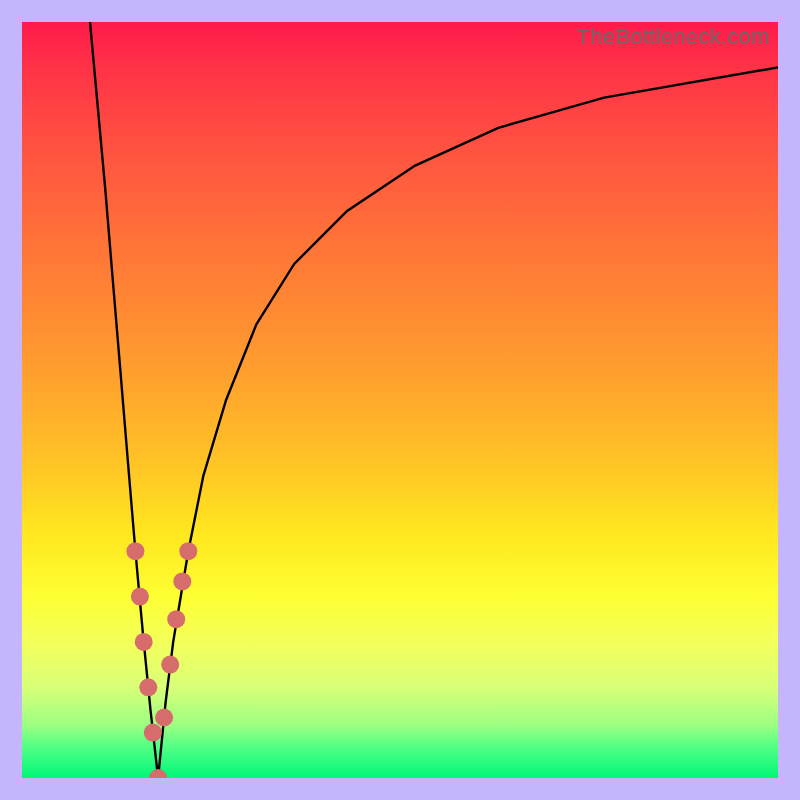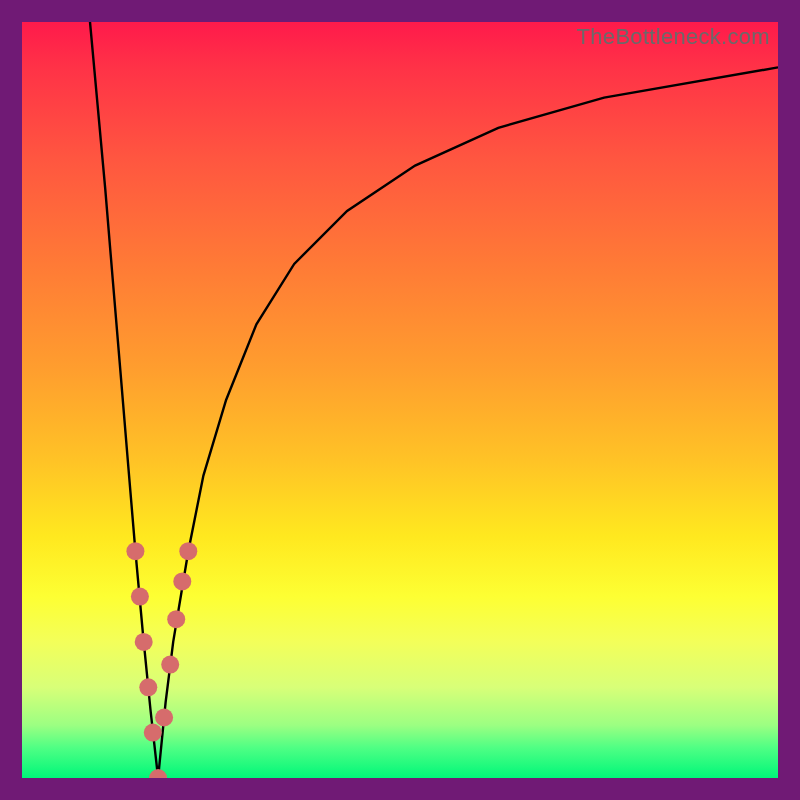--- a/index.html
+++ b/index.html
@@ -8,21 +8,21 @@
     width: 800px;
     height: 800px;
     overflow: hidden;
     background: #000;
     font-family: Arial, Helvetica, sans-serif;
   }
   .frame {
     position: relative;
     width: 800px;
     height: 800px;
-    background: #701a75;
+    background: #c4b5fd;
   }
   .plot {
     position: absolute;
     left: 22px;
     top: 22px;
     width: 756px;
     height: 756px;
     background: linear-gradient(to bottom,
       #ff1a4b 0%,
       #ff3247 6%,

